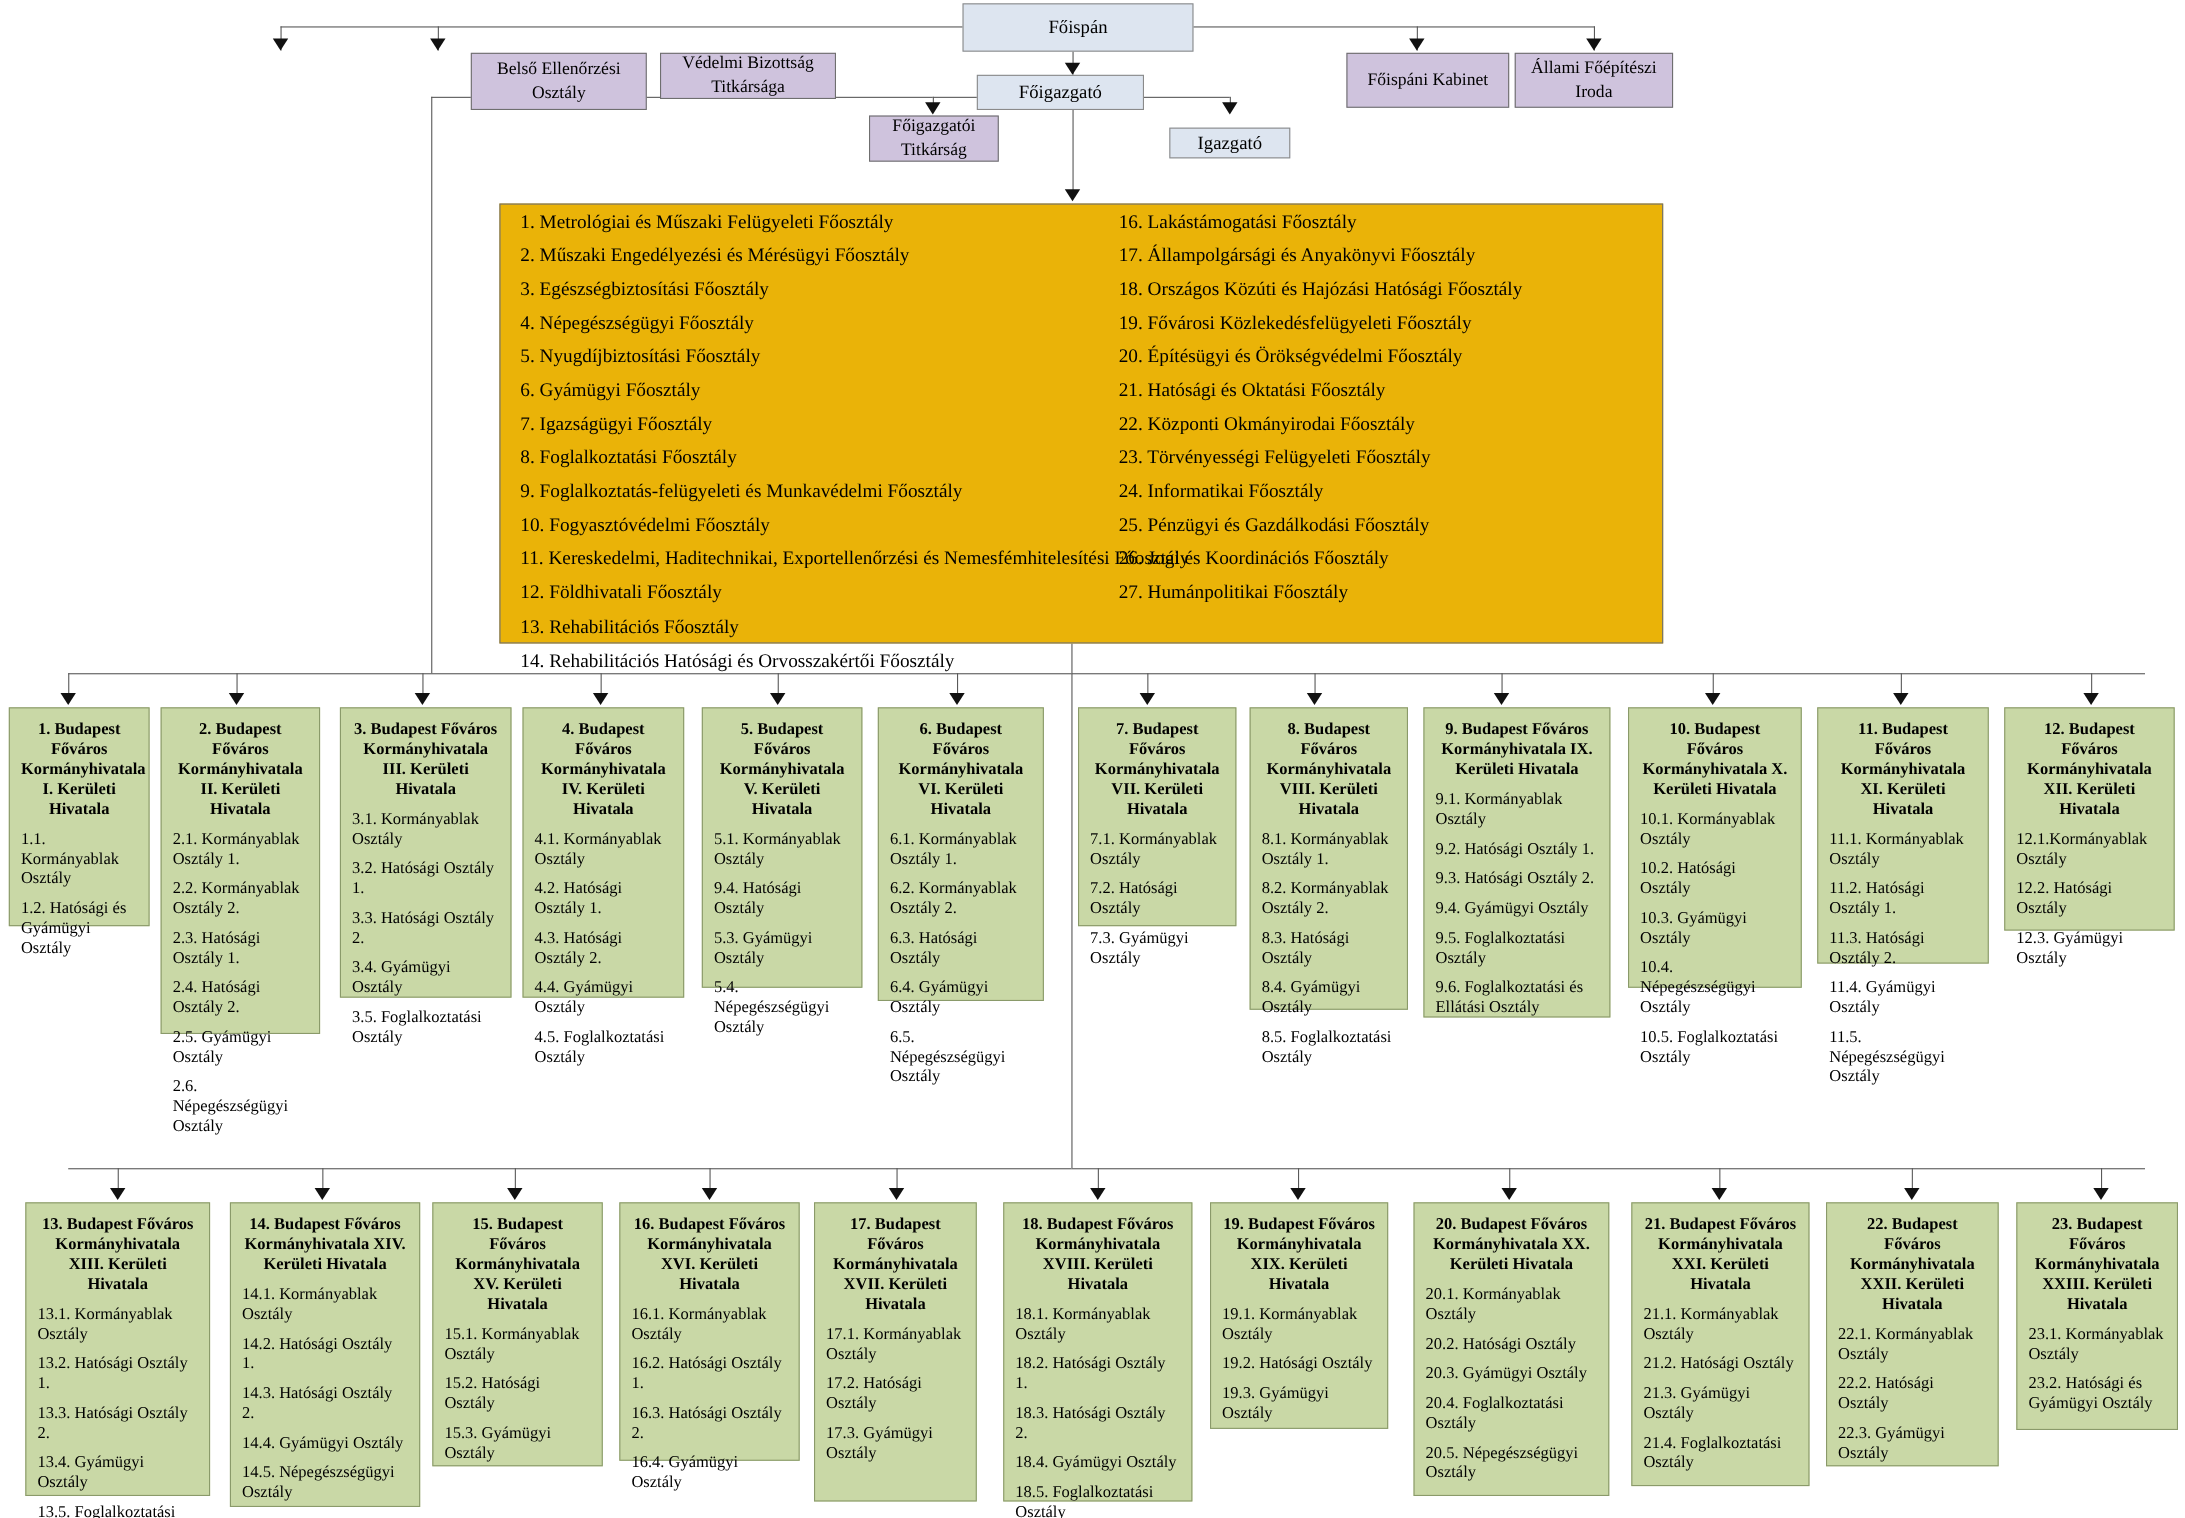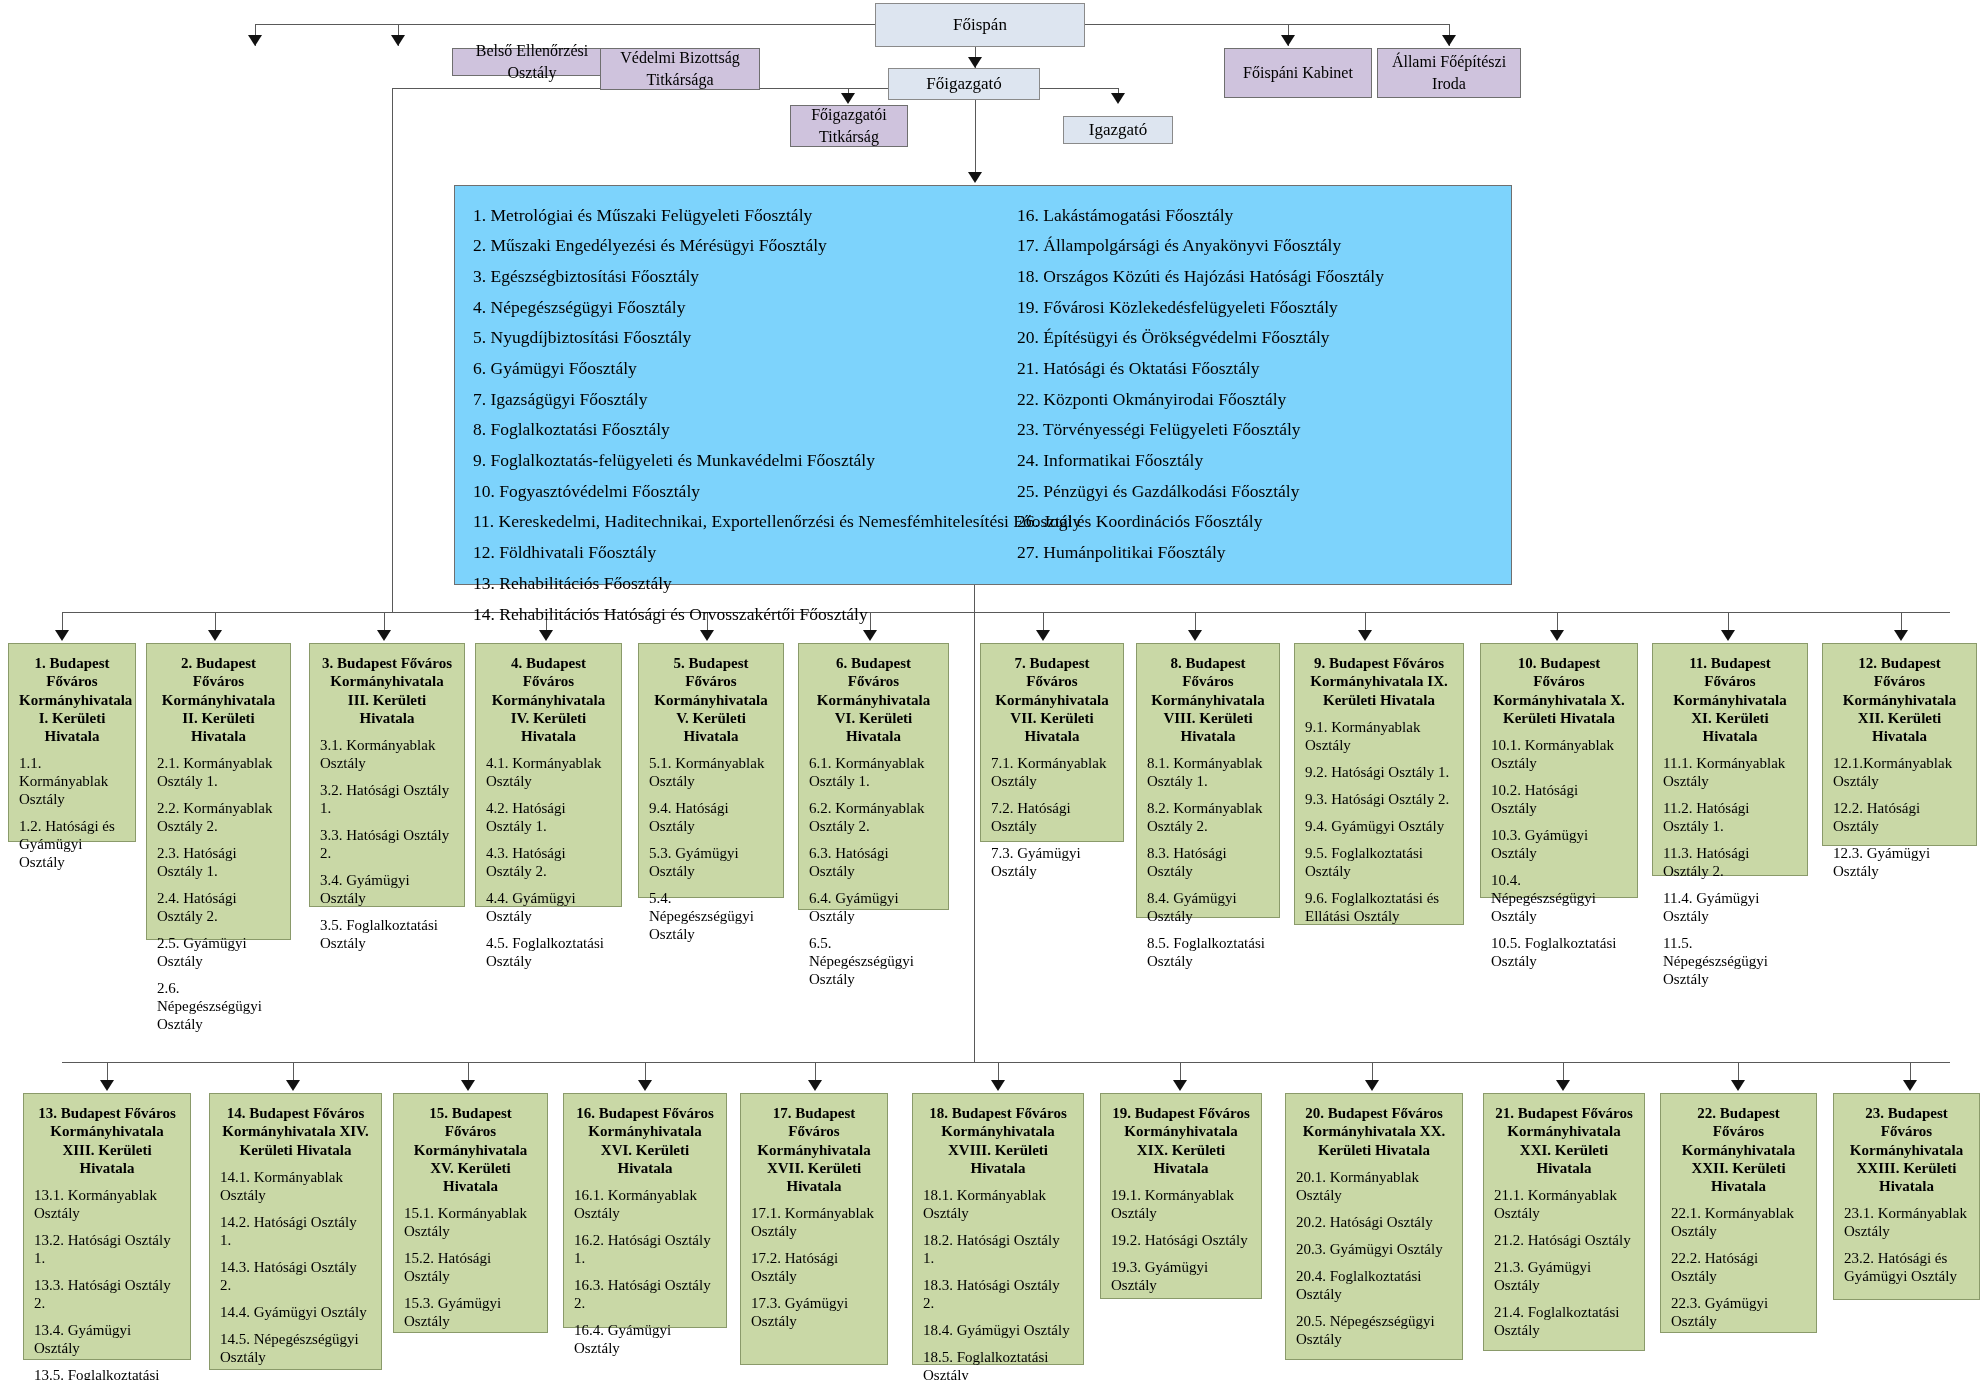--- a/index.html
+++ b/index.html
@@ -37,27 +37,27 @@
   .box-purple {
     background: #cfc3dd;
     border: 1px solid #6f6f6f;
   }
   .bold { font-weight: normal; }
 
   
   #main-list-panel {
     position: absolute;
     box-sizing: border-box;
-    background: #7dd3fc;
+    background: #eab308;
     border: 1px solid #6f6f6f;
     left: 454px;
     top: 185px;
     width: 1058px;
     height: 400px;
-    padding: 14px 18px 10px 18px;
+    padding: 0 18px 10px 18px;
   }
   #main-list-panel .cols {
     display: flex;
     width: 100%;
     height: 100%;
   }
   #main-list-panel .col {
     width: 50%;
     box-sizing: border-box;
   }
@@ -199,21 +199,21 @@
   <div class="arrow" style="left:1556px; top:1080px;"></div>
   <div class="vline" style="left:1738px; top:1062px; height:26px;"></div>
   <div class="arrow" style="left:1731px; top:1080px;"></div>
   <div class="vline" style="left:1910px; top:1062px; height:26px;"></div>
   <div class="arrow" style="left:1903px; top:1080px;"></div>
 
   <div class="box box-blue bold" style="left:875px; top:3px; width:210px; height:44px;">
     <span class="lbl-1line">Főispán</span>
   </div>
 
-  <div class="box box-purple" style="left:428px; top:48px; width:160px; height:28px;margin-left:24px;">
+  <div class="box box-purple" style="left:428px; top:48px; width:160px; height:52px;">
     <span class="lbl-sm">Belső Ellenőrzési Osztály</span>
   </div>
 
   <div class="box box-purple" style="left:600px; top:48px; width:160px; height:42px;">
     <span class="lbl-sm">Védelmi Bizottság Titkársága</span>
   </div>
 
   <div class="box box-purple" style="left:1224px; top:48px; width:148px; height:50px;">
     <span class="lbl-sm">Főispáni Kabinet</span>
   </div>

